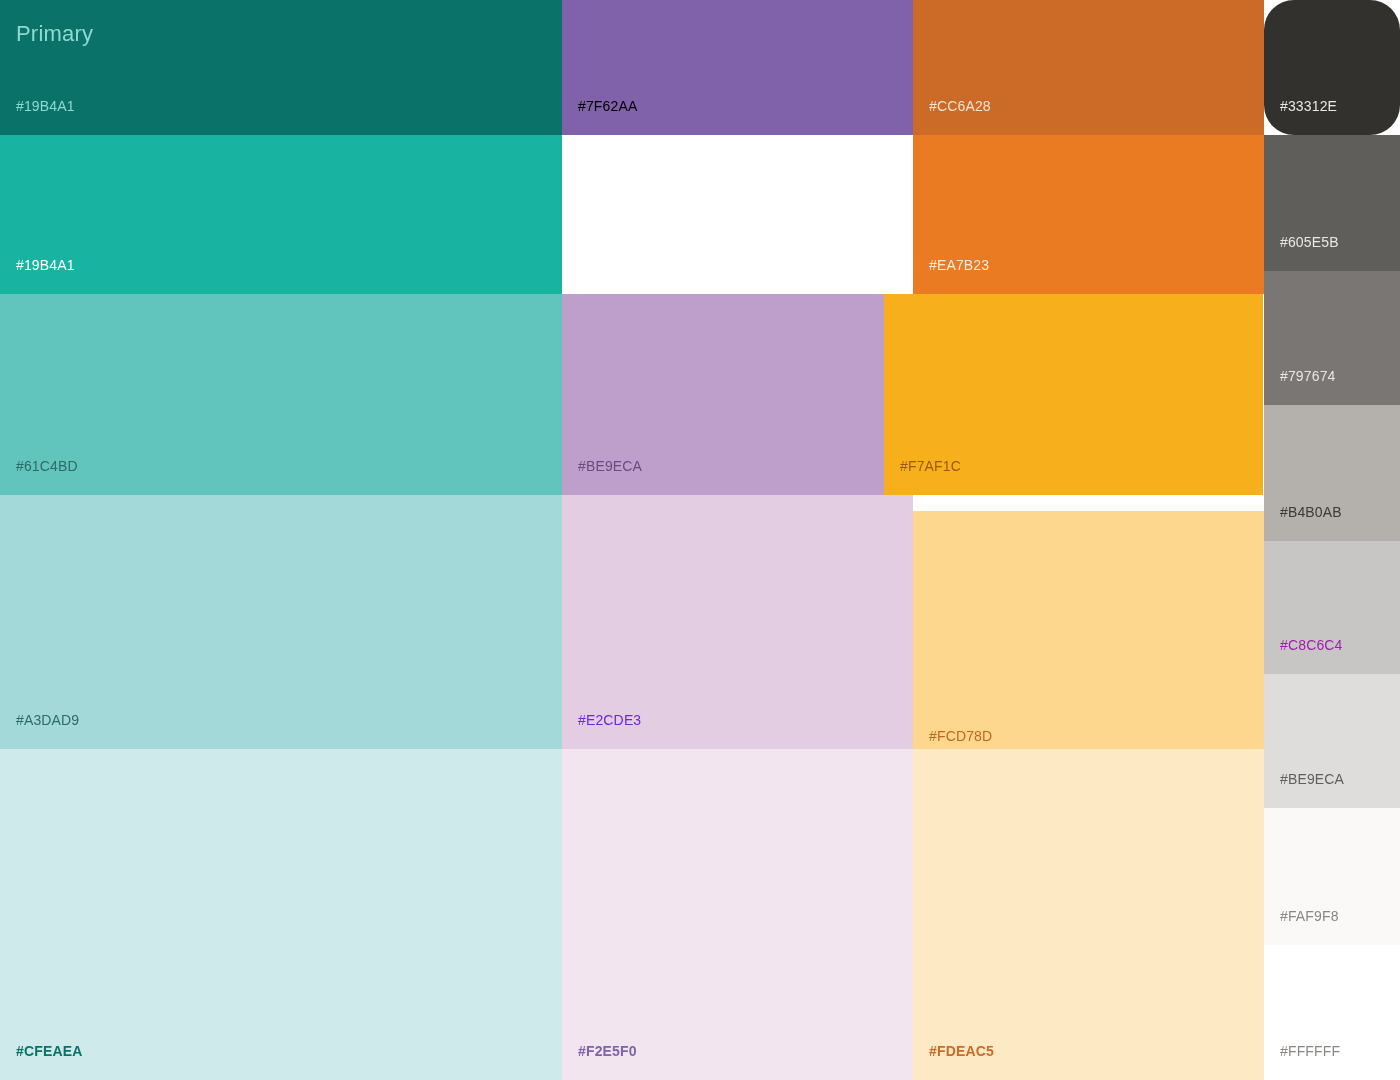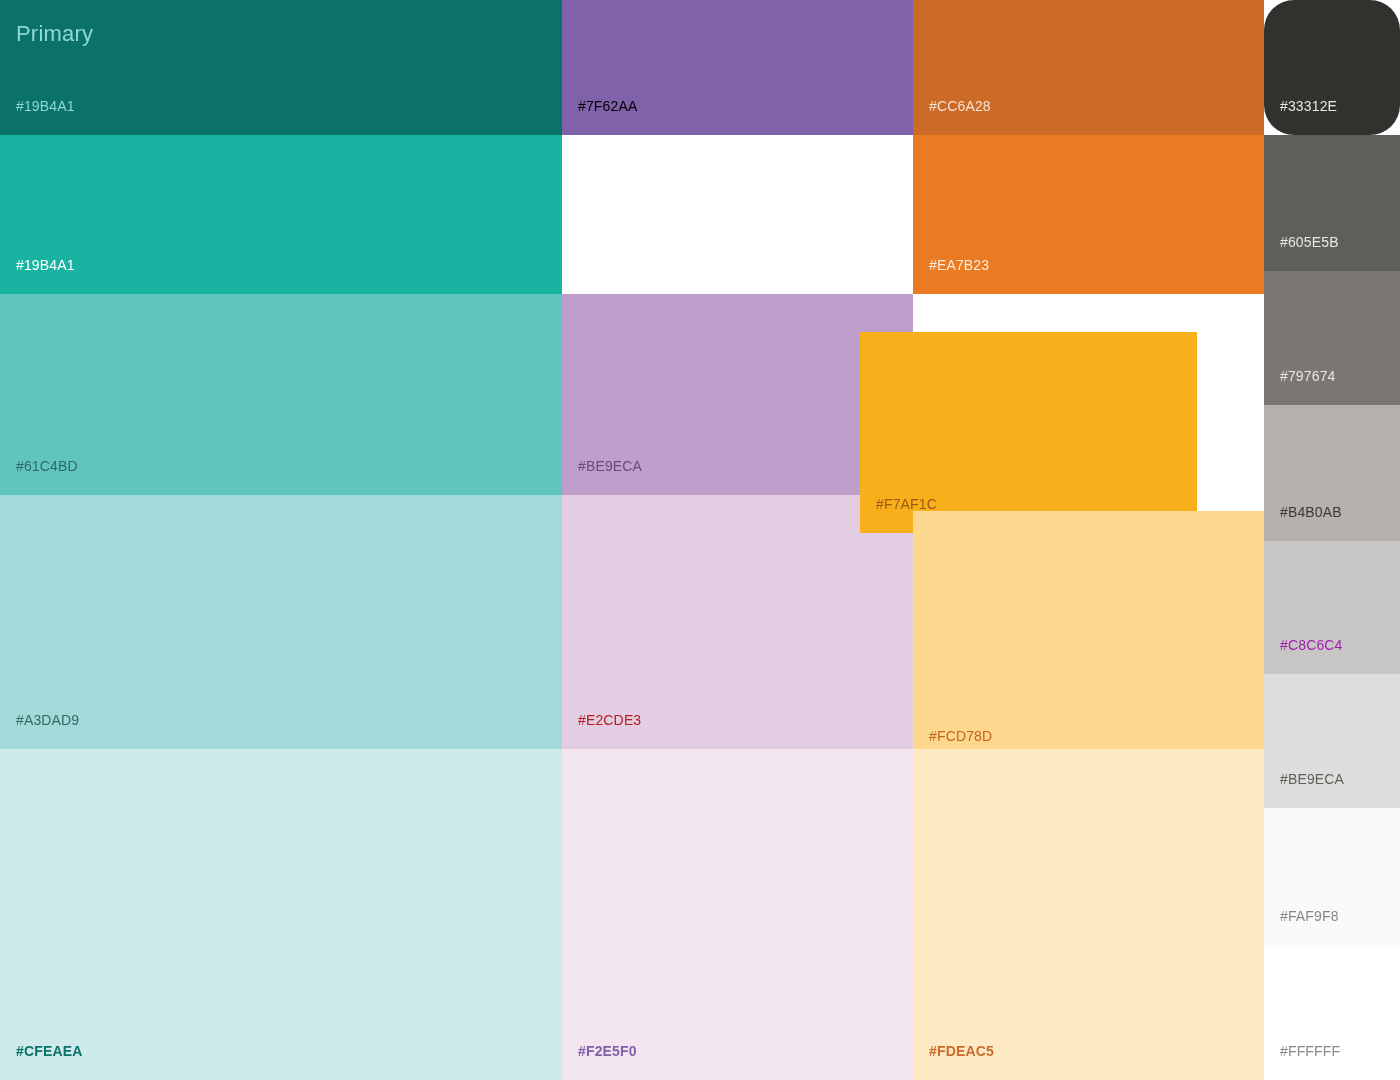--- a/index.html
+++ b/index.html
@@ -58,32 +58,32 @@
     <div class="swatch" style="left: 0px; width: 562px; top: 749px; height: 331px; background: rgb(207, 234, 234);">
       <div class="swatch-label bold" style="color: rgb(10, 114, 105);">#CFEAEA</div>
     </div>
     <div class="swatch" style="left: 562px; width: 351px; top: 0px; height: 135px; background: rgb(127, 98, 170);">
       <div class="swatch-label" style="color: #000000;">#7F62AA</div>
     </div>
     <div class="swatch" style="left: 562px; width: 351px; top: 294px; height: 201px; background: rgb(190, 158, 202);">
       <div class="swatch-label" style="color: rgb(107, 74, 128);">#BE9ECA</div>
     </div>
     <div class="swatch" style="left: 562px; width: 351px; top: 495px; height: 254px; background: rgb(226, 205, 227);">
-      <div class="swatch-label" style="color: #b91c1c; text-align: right;">#E2CDE3</div>
+      <div class="swatch-label" style="color: #6d28d9; text-align: right;">#E2CDE3</div>
     </div>
     <div class="swatch" style="left: 562px; width: 351px; top: 749px; height: 331px; background: rgb(242, 229, 240);">
       <div class="swatch-label bold" style="color: rgb(127, 98, 170);">#F2E5F0</div>
     </div>
     <div class="swatch" style="left: 913px; width: 351px; top: 0px; height: 135px; background: rgb(204, 106, 40);">
       <div class="swatch-label" style="color: rgb(247, 227, 210);">#CC6A28</div>
     </div>
     <div class="swatch" style="left: 913px; width: 351px; top: 135px; height: 159px; background: rgb(234, 123, 35); text-align: right;">
       <div class="swatch-label" style="color: rgb(253, 235, 219);">#EA7B23</div>
     </div>
-    <div class="swatch" style="left: 860px; width: 337px; top: 294px; height: 201px; background: rgb(247, 175, 28); margin-top: 38px;">
+    <div class="swatch" style="left: 884px; width: 379px; top: 294px; height: 201px; background: rgb(247, 175, 28);">
       <div class="swatch-label" style="color: rgb(154, 90, 20);">#F7AF1C</div>
     </div>
     <div class="swatch" style="left: 913px; width: 351px; top: 495px; height: 254px; background: rgb(252, 215, 141); margin-top: 16px;">
       <div class="swatch-label" style="color: rgb(194, 102, 31);">#FCD78D</div>
     </div>
     <div class="swatch" style="left: 913px; width: 351px; top: 749px; height: 331px; background: rgb(253, 234, 197);">
       <div class="swatch-label bold" style="color: rgb(204, 106, 40);">#FDEAC5</div>
     </div>
     <div class="swatch" style="left: 1264px; width: 136px; top: 0px; height: 135px; background: rgb(51, 49, 46); border-radius: 30px;">
       <div class="swatch-label" style="color: rgb(232, 231, 229);">#33312E</div>

